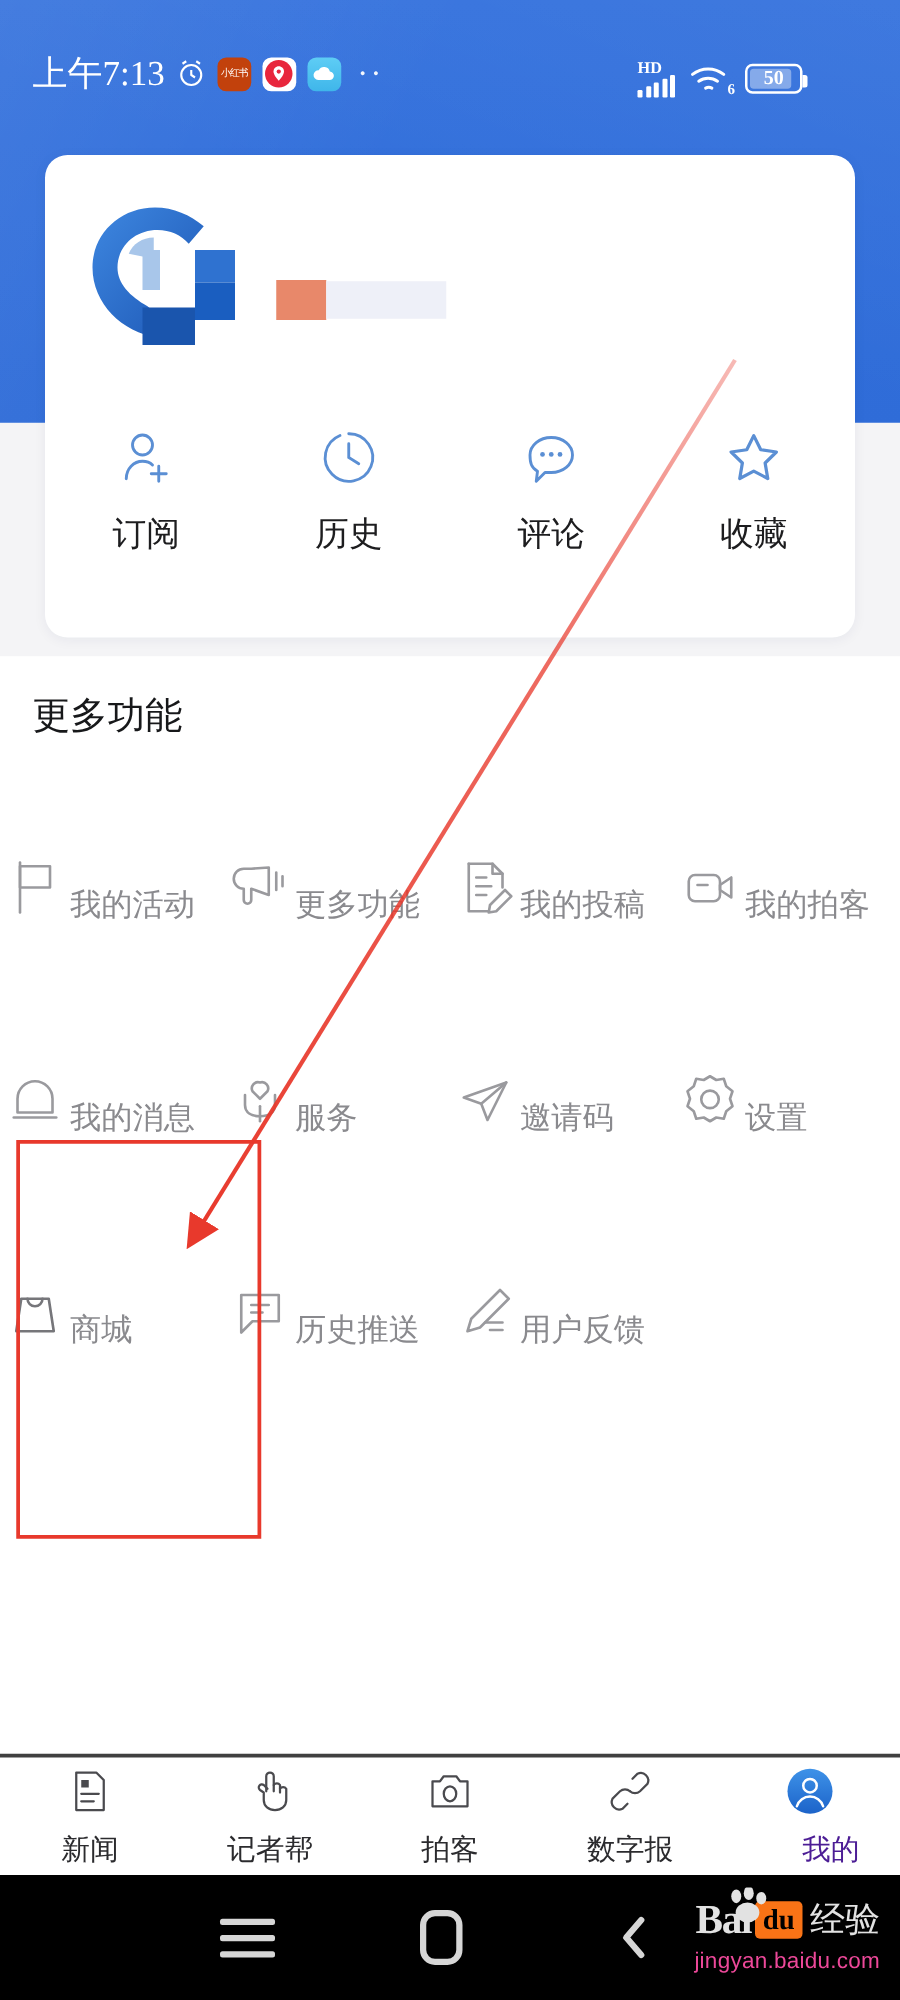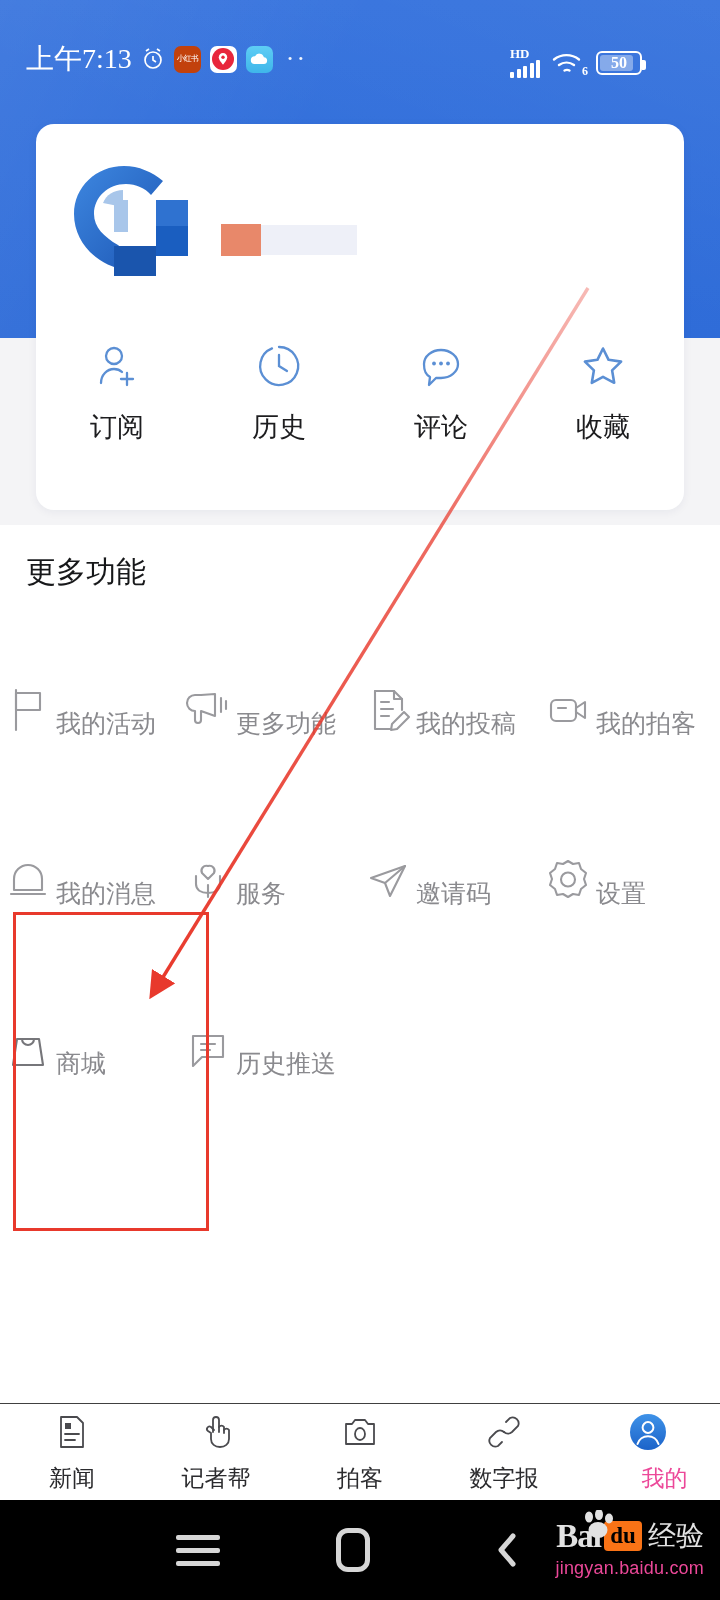--- a/index.html
+++ b/index.html
@@ -125,29 +125,29 @@
   }
   .grid-icon { width:56px; height:56px; display:flex; align-items:center; justify-content:center; }
   .grid-label {
     margin-top:26px; font-size:25px; color:#8a8a8e;
     font-family:"DejaVu Sans",sans-serif; white-space:nowrap;
   }
 
   
   .tabbar {
     position:absolute; left:0; top:1403px; width:720px; height:97px;
-    background:#ffffff; border-top:1px solid #404040;
+    background:#ffffff; border-top:3px solid #404040;
     display:flex; align-items:center;
   }
   .tab {
     flex:1; display:flex; flex-direction:column; align-items:center; gap:9px;
   }
   .tab-icon { width:44px; height:44px; display:flex; align-items:center; justify-content:center; }
   .tab-label { font-size:23px; color:#2b2b2e; font-family:"DejaVu Sans",sans-serif; }
-  .tab.active .tab-label { color:#ec4899;margin-left:33px; }
+  .tab.active .tab-label { color:#4c1d95;margin-left:33px; }
 
   
   .navbar {
     position:absolute; left:0; top:1500px; width:720px; height:100px;
     background:#000000;
   }
   .nav-btn { position:absolute; top:0; height:100px; display:flex;
              align-items:center; justify-content:center; }
   .nav-menu { left:155px; width:86px; }
   .nav-home { left:310px; width:86px; }
@@ -409,20 +409,29 @@
       <div class="grid-item">
         <span class="grid-icon">
           <svg width="52" height="52" viewBox="0 0 52 52" fill="none" stroke="#9a9a9e" stroke-width="2.1" stroke-linejoin="round" stroke-linecap="round">
             <path d="M11 12h30v21H20l-9 9z"></path>
             <path d="M19 20h14M19 26h9"></path>
           </svg>
         </span>
         <span class="grid-label">历史推送</span>
       </div>
 
+      <div class="grid-item">
+        <span class="grid-icon">
+          <svg width="52" height="52" viewBox="0 0 52 52" fill="none" stroke="#9a9a9e" stroke-width="2.1" stroke-linejoin="round" stroke-linecap="round">
+            <path d="M38 8L15 31l-3 10 10-3L45 15z"></path>
+            <path d="M26 34h14M30 40h10"></path>
+          </svg>
+        </span>
+        <span class="grid-label">用户反馈</span>
+      </div>
 
     </div>
   </div>
 
   <div class="tabbar">
     <div class="tab">
       <span class="tab-icon">
         <svg width="40" height="40" viewBox="0 0 40 40" fill="none" stroke="#4a4a4e" stroke-width="1.8" stroke-linejoin="round" stroke-linecap="round">
           <path d="M9 5h16l6 6v24H9z"></path>
           <rect x="13" y="11" width="6" height="6" fill="#4a4a4e" stroke="none"></rect>

